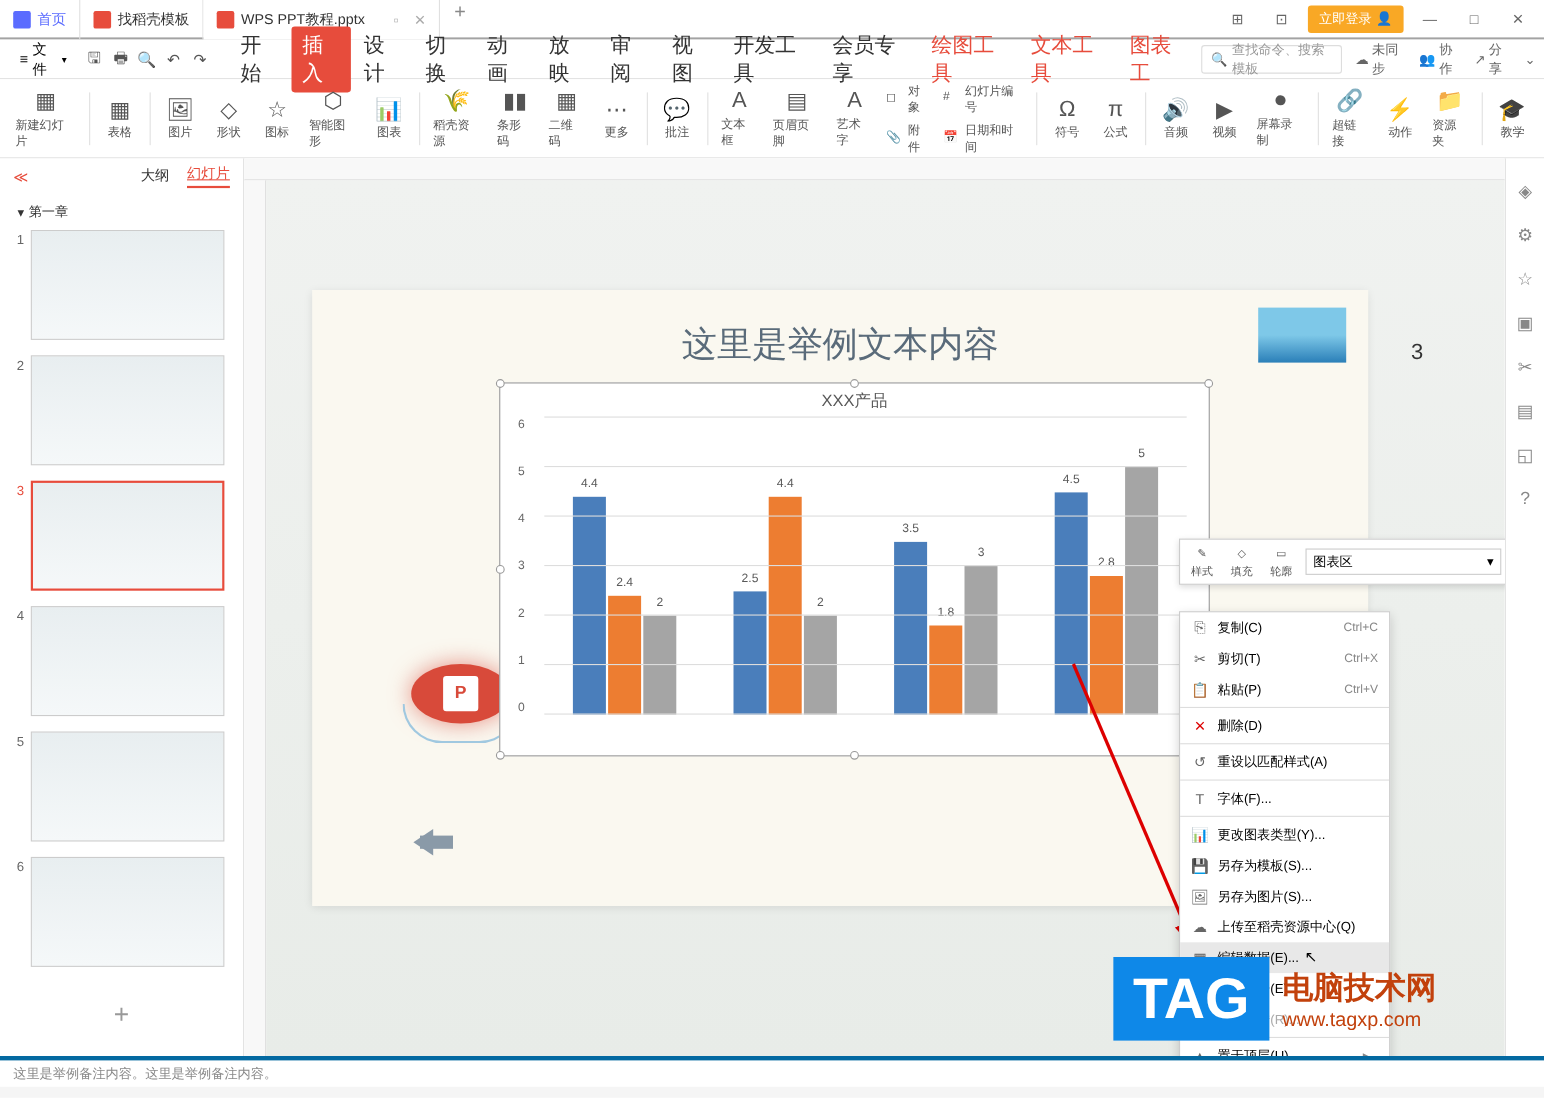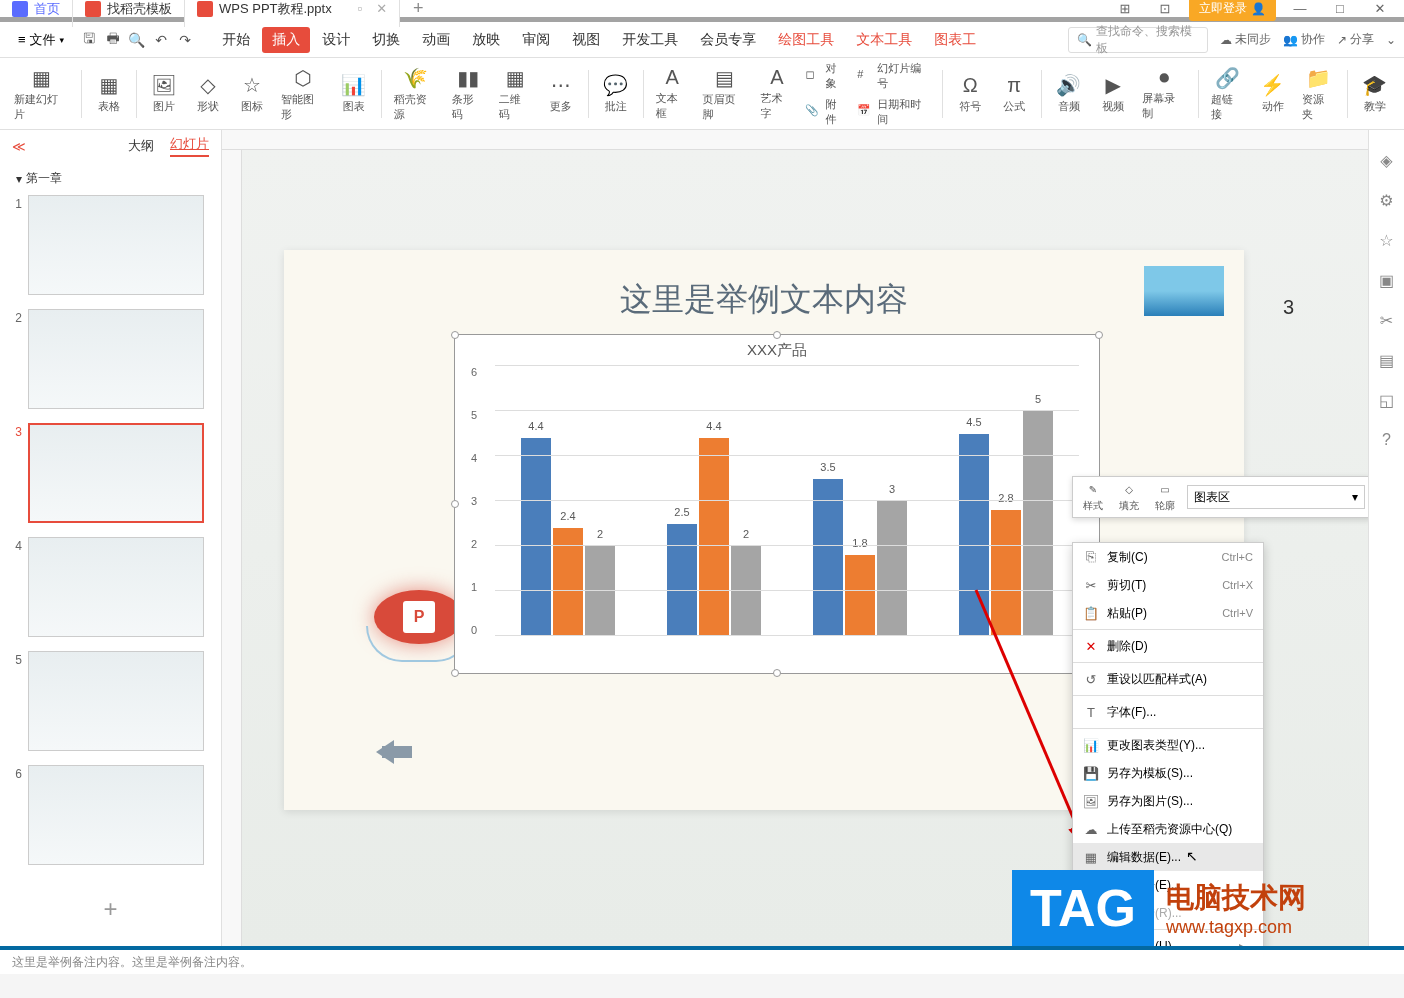--- a/index.html
+++ b/index.html
@@ -1,39 +1,39 @@
 <!DOCTYPE html>
 <html><head>
 <meta charset="utf-8">
 <style>
 * { margin: 0; padding: 0; box-sizing: border-box; font-family: "Microsoft YaHei", sans-serif; }
 body { background: #f5f5f5; width: 1404px; height: 998px; overflow: hidden; position: relative; }
 
 
-.title-bar { height: 22px; background: #fff; display: flex; align-items: center; border-bottom: 5px solid #a3a3a3; }
+.title-bar { height: 36px; background: #fff; display: flex; border-bottom: 2px solid #a3a3a3; }
 .tab { height: 36px; padding: 0 12px; display: flex; align-items: center; font-size: 13px; cursor: pointer; border-right: 1px solid #e0e0e0; gap: 6px; }
 .tab.home { color: #5b6cff; }
 .tab.template { color: #333; }
 .tab.active { background: #fff; color: #333; }
 .tab-icon { width: 16px; height: 16px; display: inline-block; }
 .tab-icon.home-i { background: #5b6cff; border-radius: 2px; }
 .tab-icon.tpl { background: #e74c3c; border-radius: 2px; }
 .tab-icon.ppt { background: #e74c3c; border-radius: 2px; }
 .tab-add { width: 36px; text-align: center; font-size: 18px; color: #888; cursor: pointer; }
 .title-right { margin-left: auto; display: flex; align-items: center; gap: 8px; padding-right: 8px; }
 .title-btn { width: 32px; height: 28px; display: flex; align-items: center; justify-content: center; font-size: 13px; color: #666; cursor: pointer; }
 .login-btn { background: #f9a825; color: #fff; padding: 4px 10px; border-radius: 3px; font-size: 12px; display: flex; align-items: center; gap: 4px; }
 
 
 .menu-bar { height: 36px; background: #fff; display: flex; align-items: center; padding: 0 8px; gap: 4px; border-bottom: 1px solid #e0e0e0; }
 .menu-file { padding: 4px 10px; font-size: 13px; display: flex; align-items: center; gap: 4px; cursor: pointer; }
 .menu-icons { display: flex; gap: 2px; }
 .menu-icon { width: 22px; height: 22px; display: flex; align-items: center; justify-content: center; color: #555; cursor: pointer; font-size: 14px; }
 .menu-tabs { display: flex; gap: 2px; margin-left: 12px; }
-.menu-tab { padding: 4px 10px; font-size: 14px; cursor: pointer; color: #333; }
+.menu-tab { padding: 4px 10px; font-size: 19px; cursor: pointer; color: #333; }
 .menu-tab.active { background: #e74c3c; color: #fff; border-radius: 3px; }
 .menu-tab.context { color: #e74c3c; }
 .menu-right { margin-left: auto; display: flex; align-items: center; gap: 12px; }
 .search-box { width: 140px; height: 26px; border: 1px solid #ddd; border-radius: 3px; padding: 0 8px; font-size: 12px; color: #999; display: flex; align-items: center; }
 .menu-action { font-size: 12px; color: #666; cursor: pointer; display: flex; align-items: center; gap: 3px; }
 
 
 .ribbon { height: 72px; background: #fff; display: flex; align-items: center; padding: 0 8px; border-bottom: 1px solid #e0e0e0; gap: 2px; }
 .ribbon-btn { display: flex; flex-direction: column; align-items: center; justify-content: center; padding: 4px 6px; font-size: 11px; color: #555; cursor: pointer; min-width: 42px; height: 60px; }
 .ribbon-btn .ri { width: 24px; height: 24px; display: flex; align-items: center; justify-content: center; font-size: 20px; margin-bottom: 2px; }

